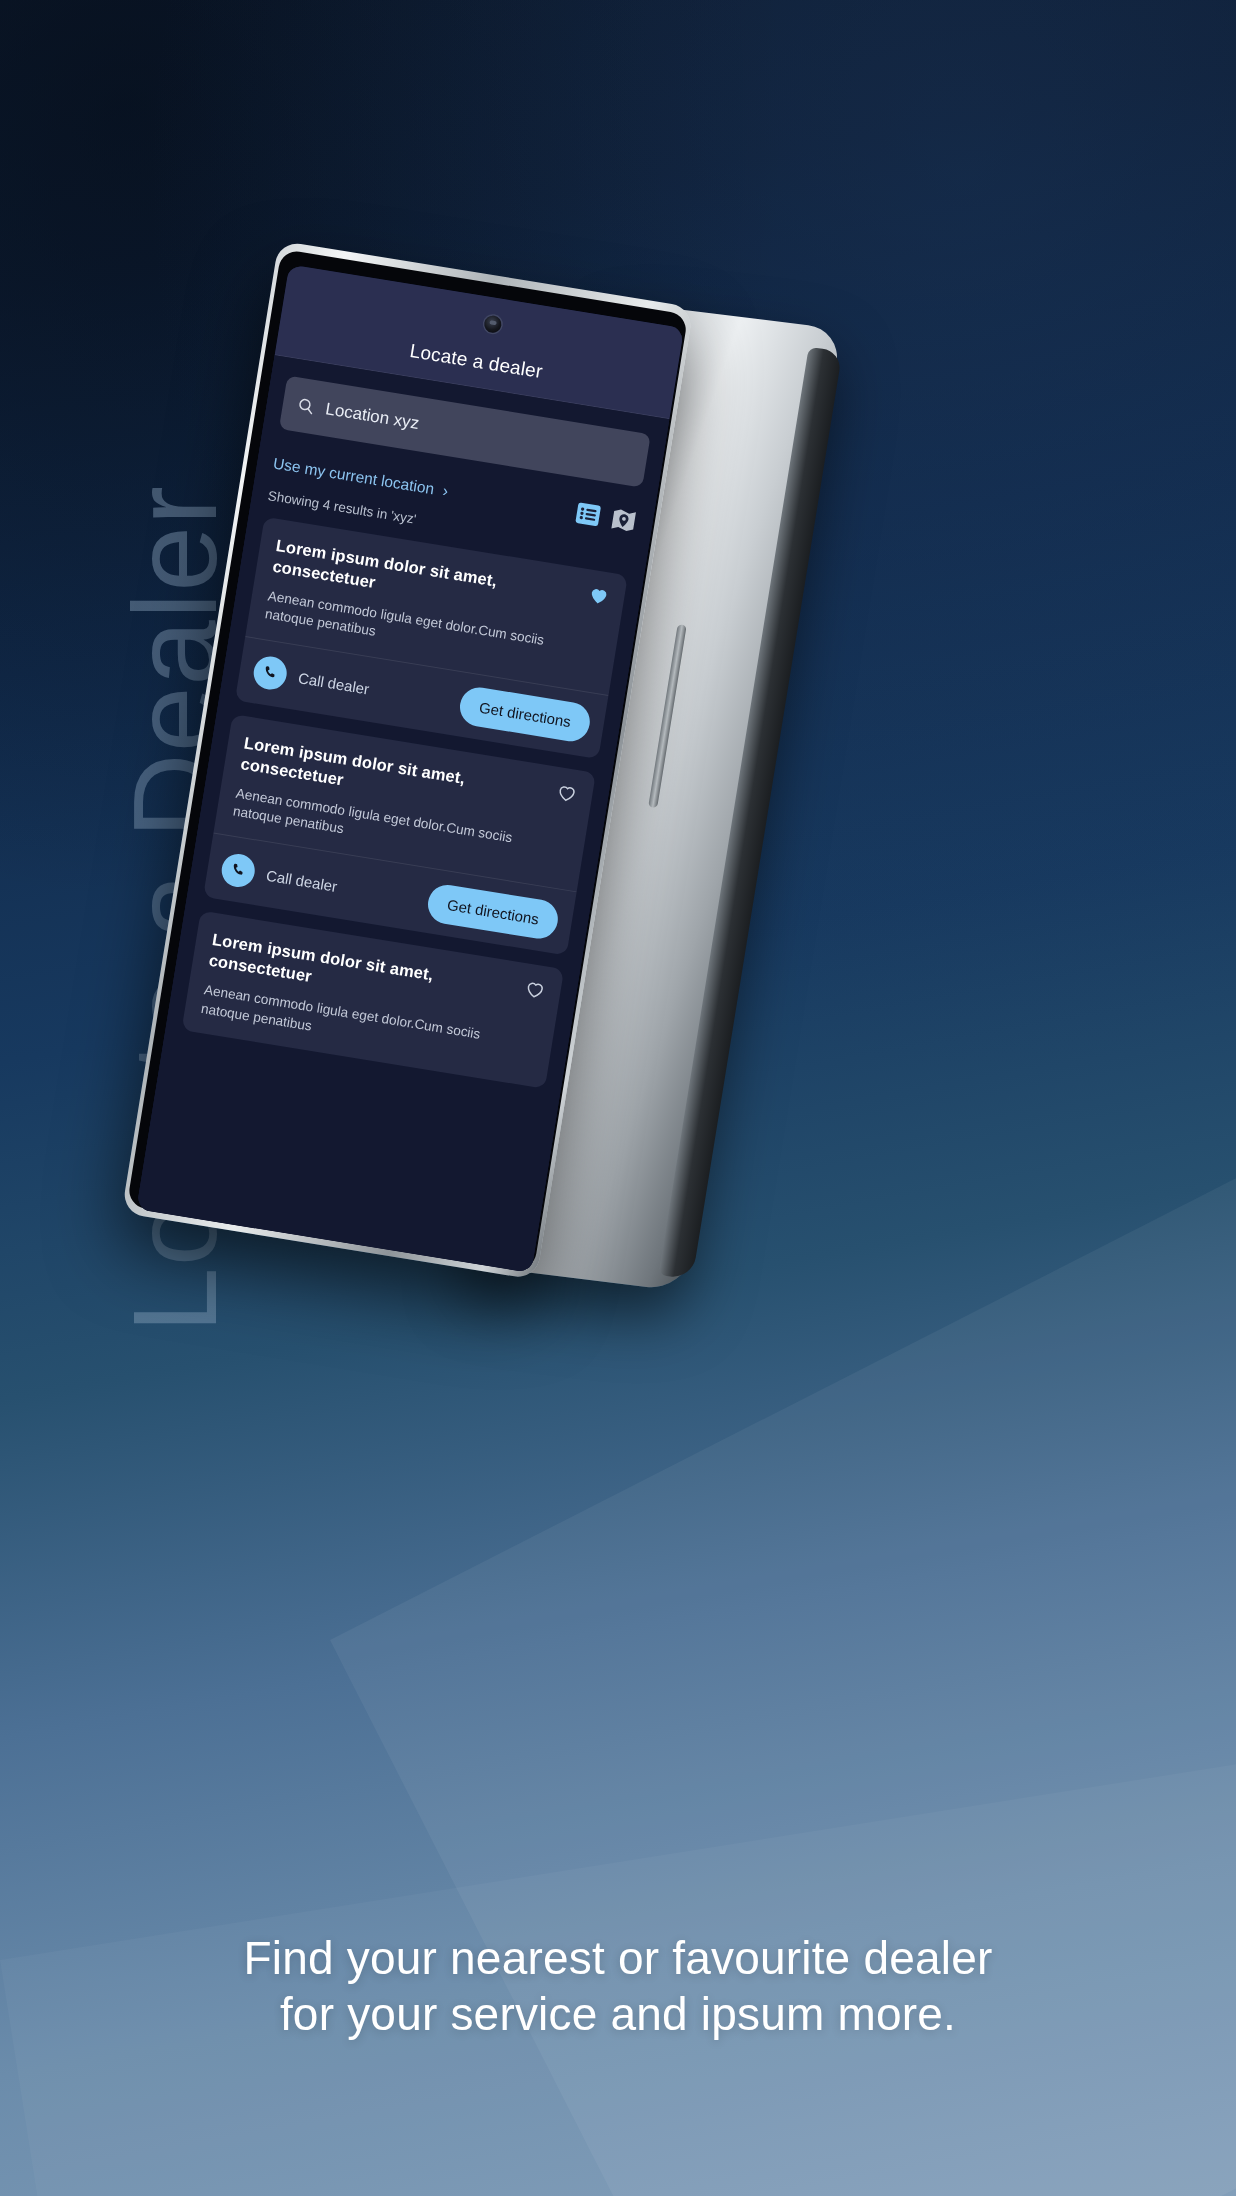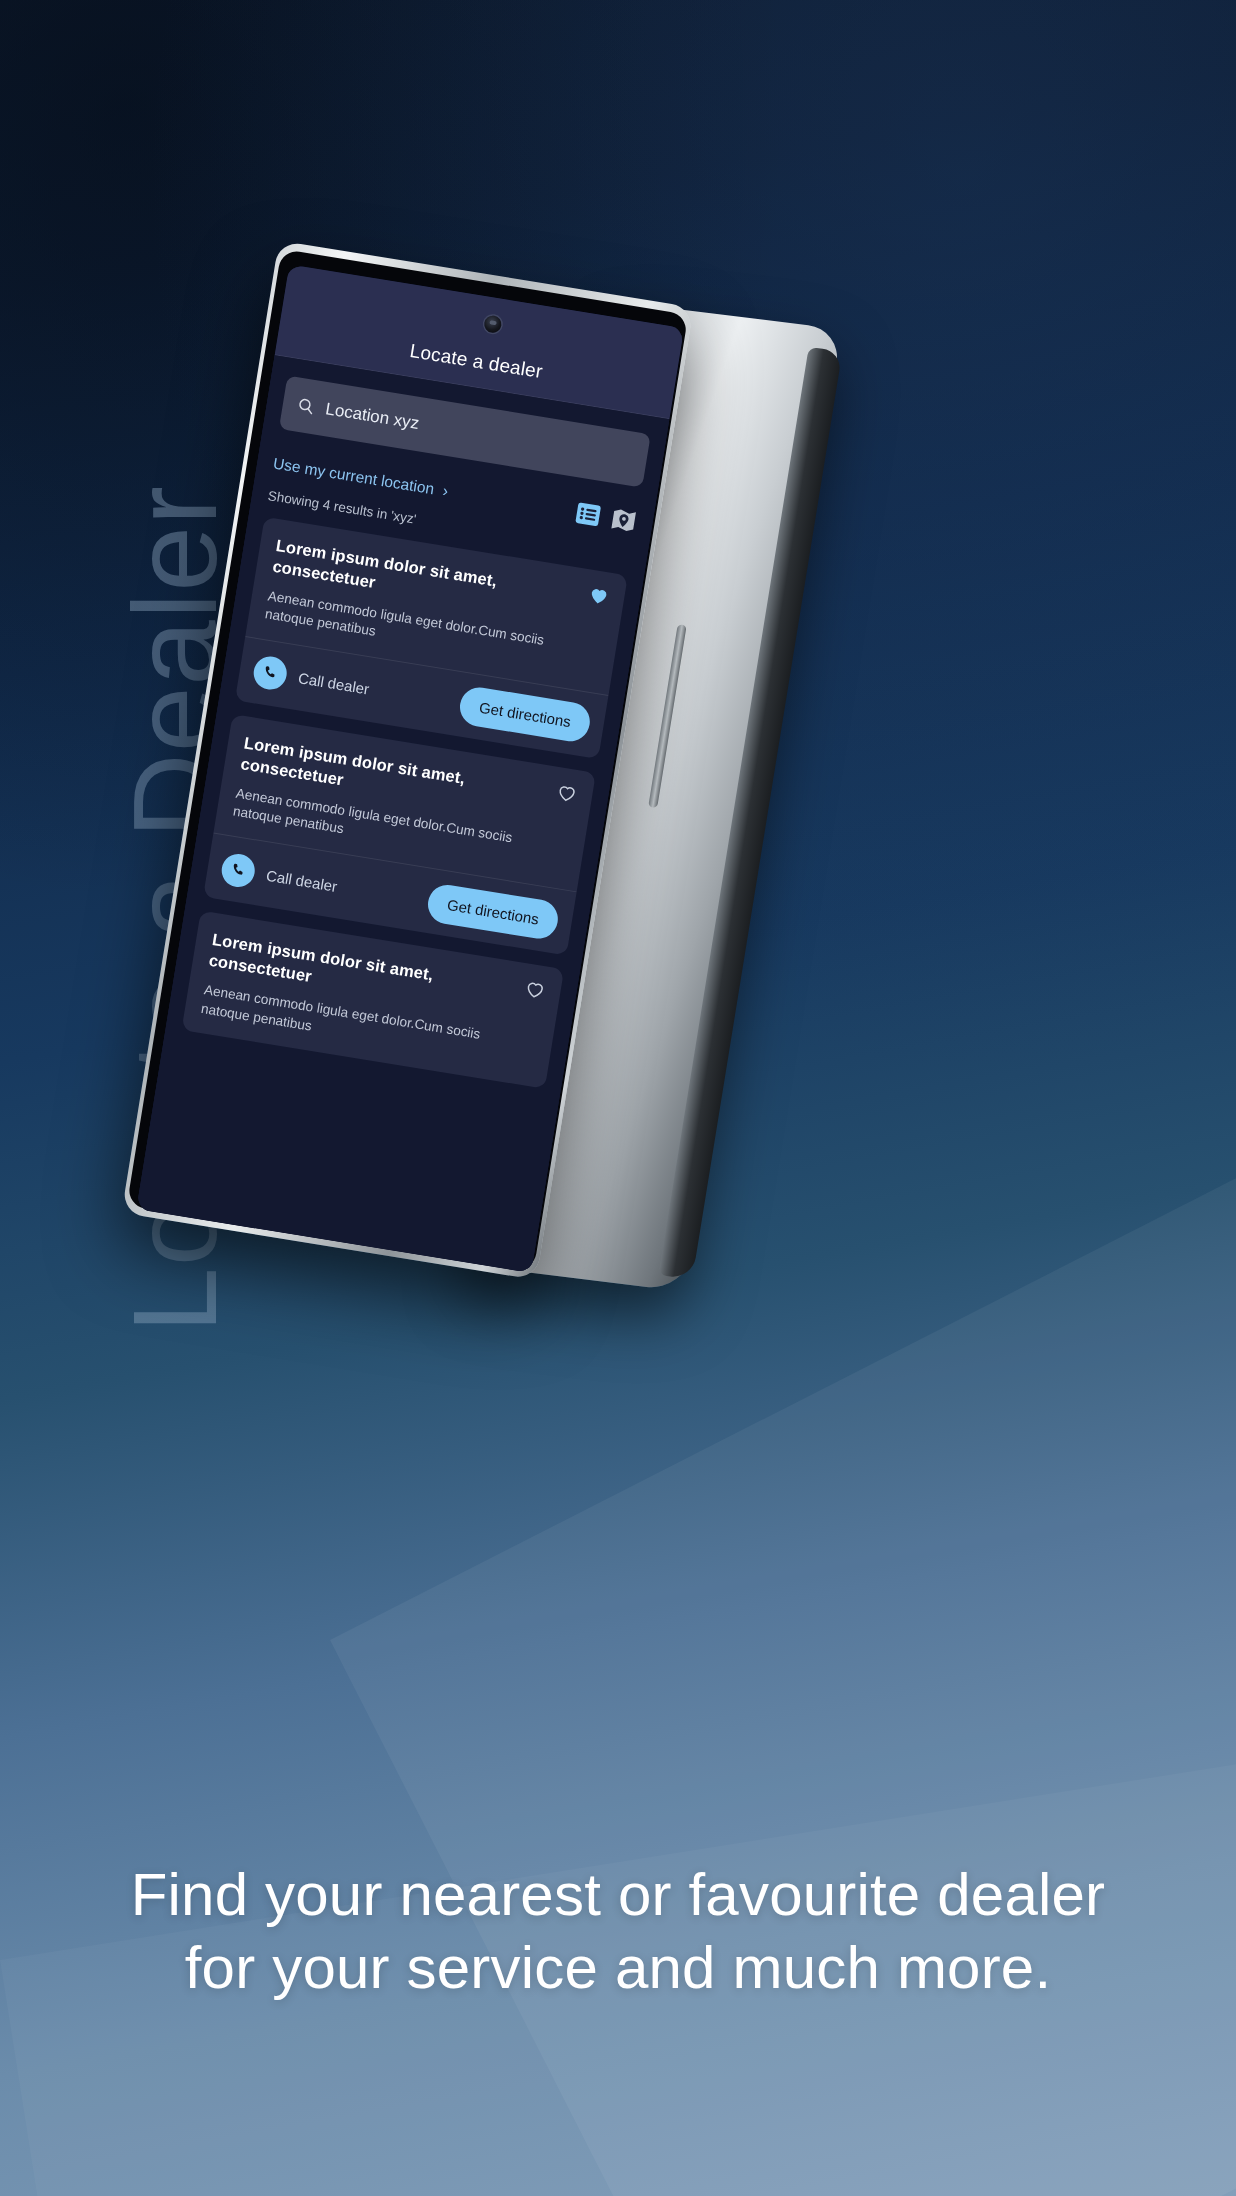--- a/index.html
+++ b/index.html
@@ -208,23 +208,23 @@
   .getdir{
     background:#7ec8f7; color:#11141f;
     border:none; border-radius:22px;
     padding:11px 19px; font-size:15px;
     font-family:"Liberation Sans", sans-serif;
     cursor:pointer;
   }
 
   
   #caption{
-    position:absolute; left:0; right:0; top:1858px;
+    position:absolute; left:0; right:0; top:1930px;
     text-align:center; color:#ffffff;
-    font-size:60px; line-height:1.22; font-weight:400;
+    font-size:46px; line-height:1.22; font-weight:400;
     letter-spacing:.2px;
     text-shadow:0 2px 10px rgba(0,0,0,.18);
   }
 </style>
 </head>
 <body>
 
 <div id="stage">
 
   <div id="vignette"></div>
@@ -345,16 +345,16 @@
             </div>
           </div>
 
         </div>
       </div>
     </div>
   </div>
 
   <div id="caption">
     <div>Find your nearest or favourite dealer</div>
-    <div>for your service and much more.</div>
+    <div>for your service and ipsum more.</div>
   </div>
 
 </div>
 
 </body></html>

